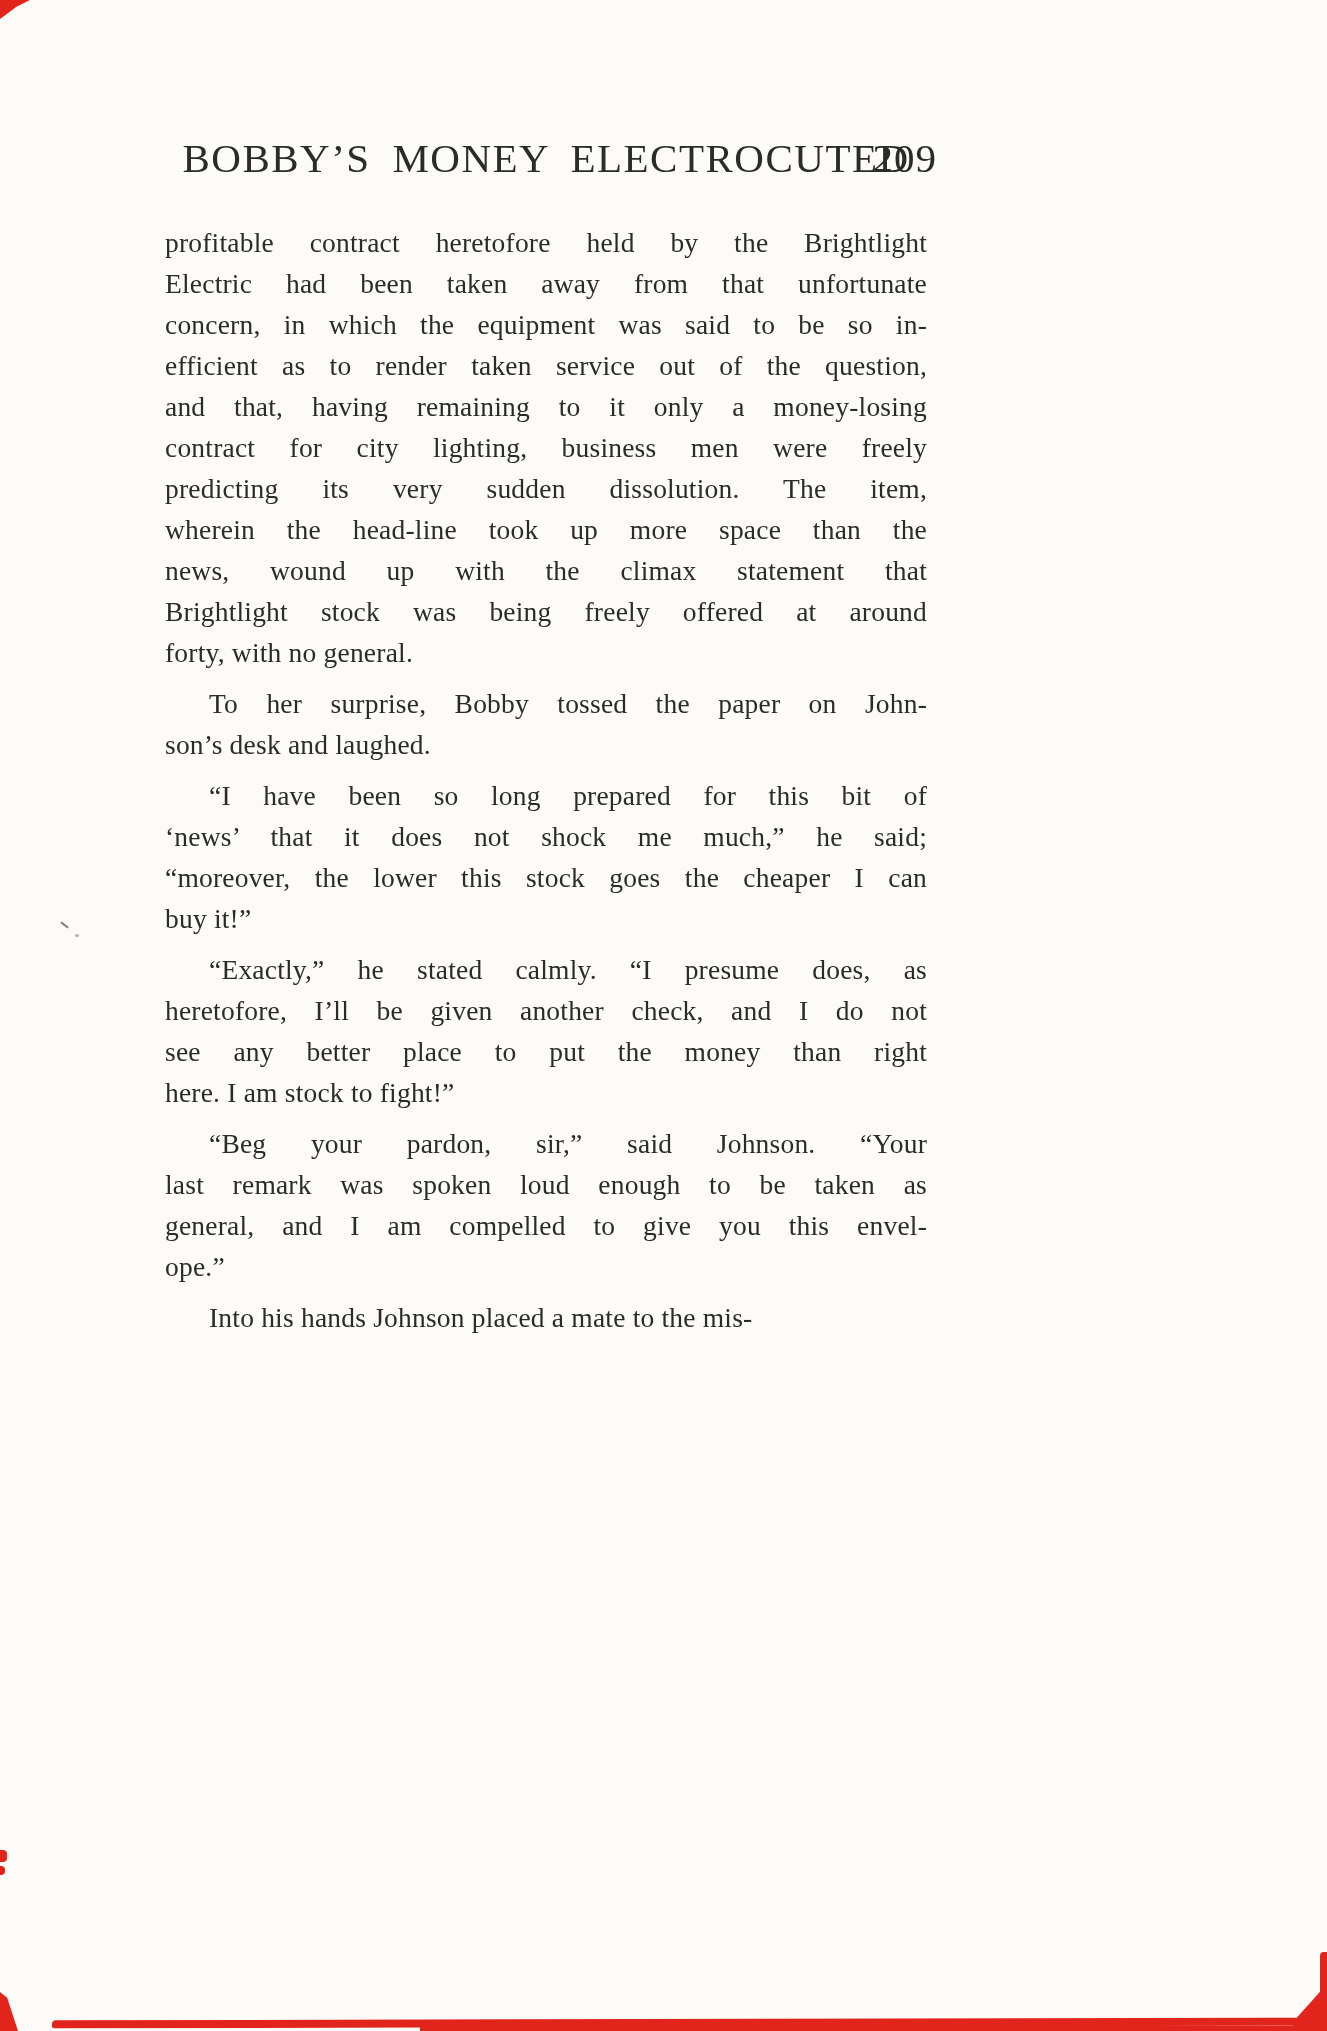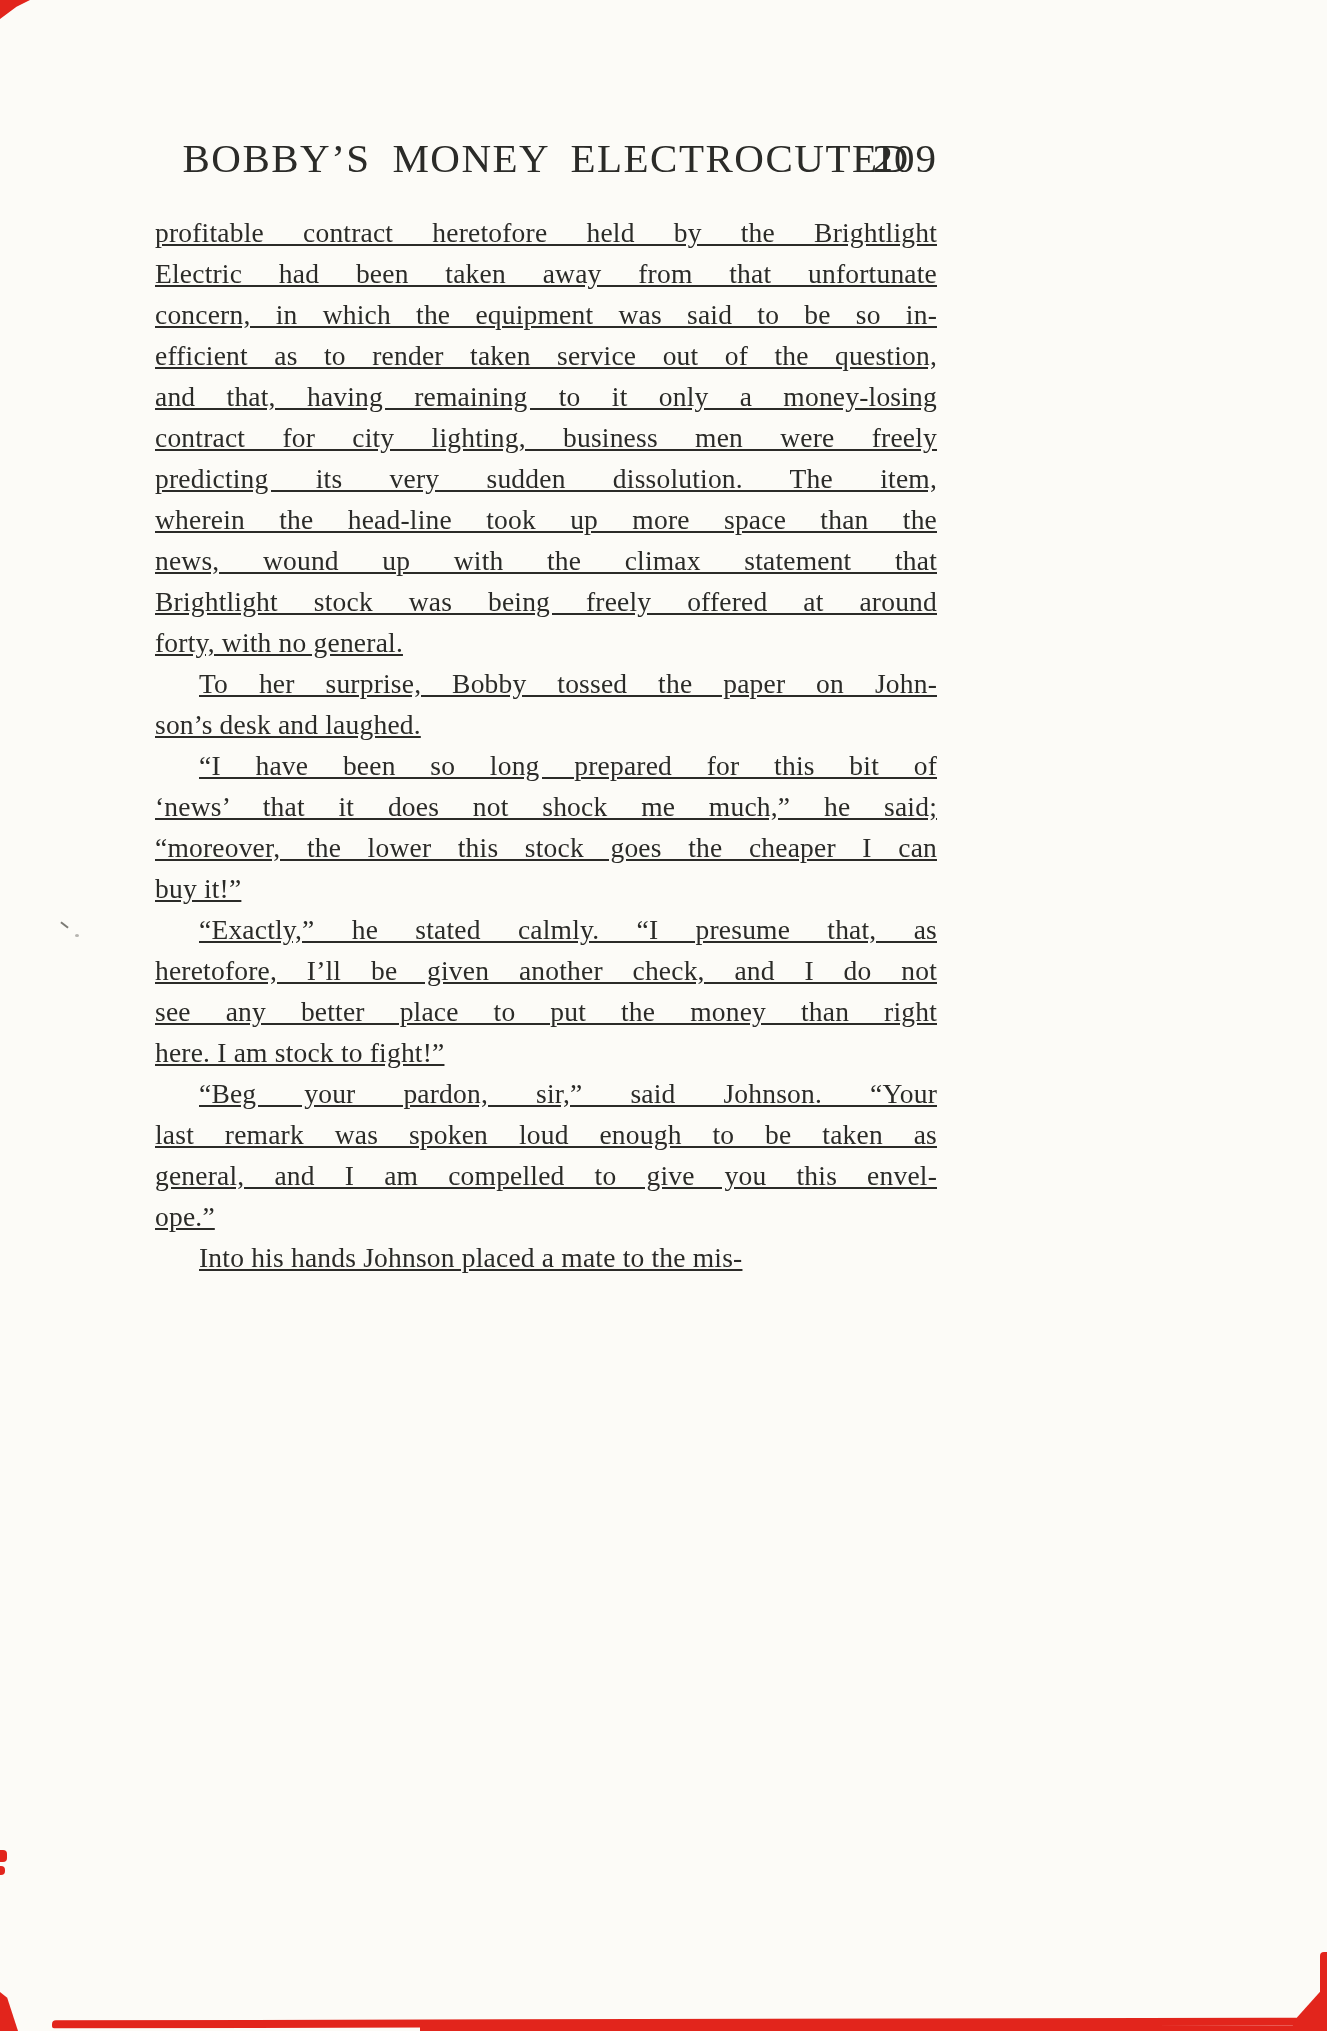--- a/index.html
+++ b/index.html
@@ -46,21 +46,21 @@
   
   .page-body {
     position: absolute;
     left: 155px;
     top: 212px;
     width: 782px;
     font-size: 27.5px;
     line-height: 41px;
     letter-spacing: 0.2px;
   }
-  .paragraph { margin: 0; text-decoration: underline; }
+  .paragraph { margin: 10px; }
   .line {
     text-align: justify;
     text-align-last: justify;
     white-space: normal;
   }
   .line.last { text-align-last: left; }
   .line.indent { text-indent: 44px; }
 
   
   .artifact { position: absolute; background: var(--scan-red, #e2251c); }
@@ -135,21 +135,21 @@
         <div class="line indent">To her surprise, Bobby tossed the paper on John-</div>
         <div class="line last">son’s desk and laughed.</div>
       </div>
       <div class="paragraph">
         <div class="line indent">“I have been so long prepared for this bit of</div>
         <div class="line">‘news’ that it does not shock me much,” he said;</div>
         <div class="line">“moreover, the lower this stock goes the cheaper I can</div>
         <div class="line last">buy it!”</div>
       </div>
       <div class="paragraph">
-        <div class="line indent">“Exactly,” he stated calmly.  “I presume that, as</div>
+        <div class="line indent">“Exactly,” he stated calmly.  “I presume does, as</div>
         <div class="line">heretofore, I’ll be given another check, and I do not</div>
         <div class="line">see any better place to put the money than right</div>
         <div class="line last">here.  I am stock to fight!”</div>
       </div>
       <div class="paragraph">
         <div class="line indent">“Beg your pardon, sir,” said Johnson.  “Your</div>
         <div class="line">last remark was spoken loud enough to be taken as</div>
         <div class="line">general, and I am compelled to give you this envel-</div>
         <div class="line last">ope.”</div>
       </div>

